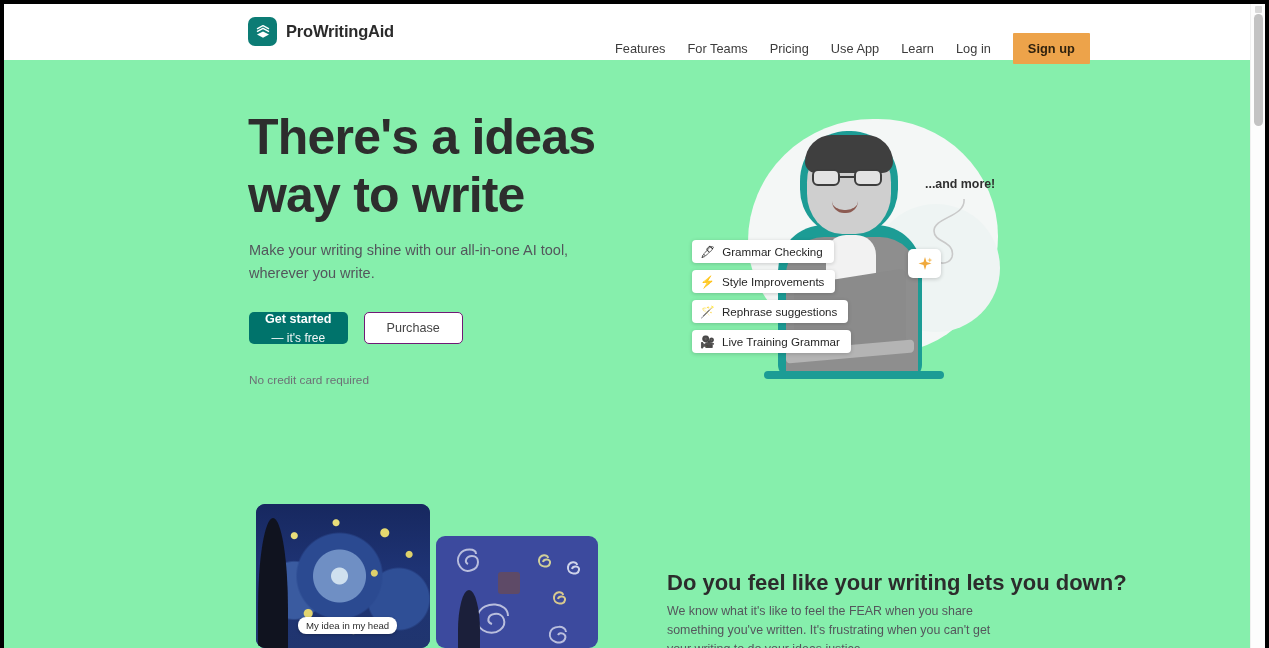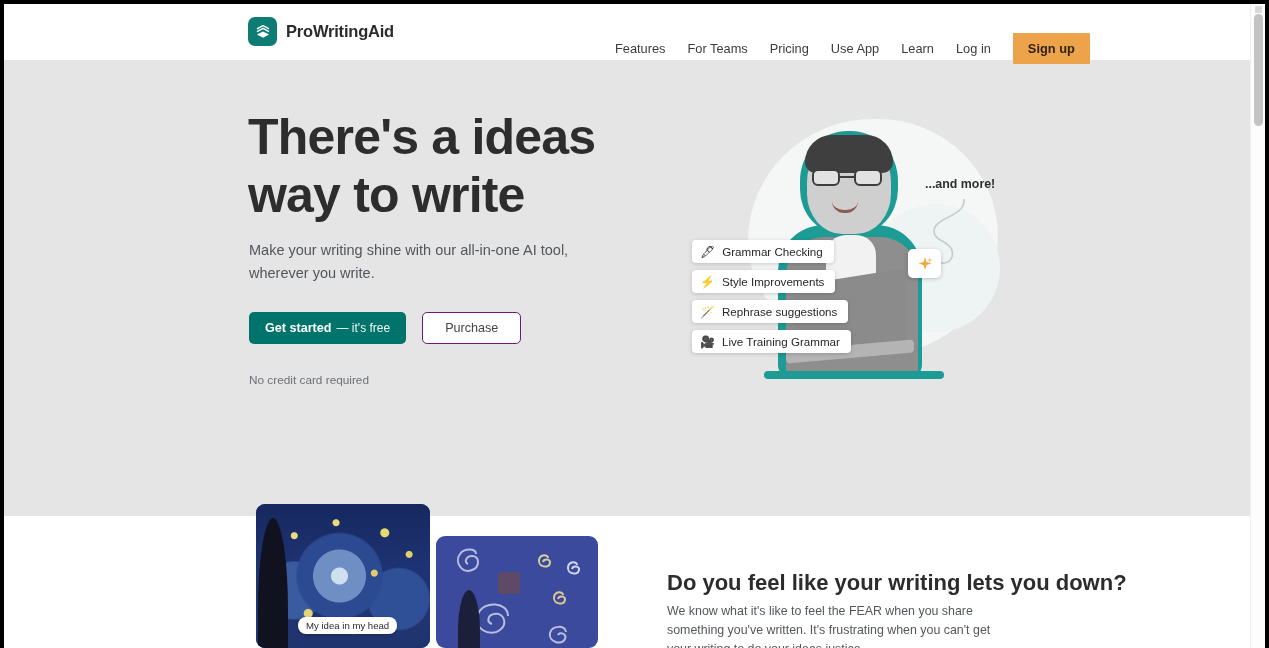--- a/index.html
+++ b/index.html
@@ -49,22 +49,22 @@
     height: 7px;
     background: #d9d9d9;
     border-radius: 1px;
   }
 
   
   #page {
     position: absolute;
     left: 0; top: 0;
     width: 1246px;
-    height: 512px;
-    background: #e5e5e5;
+    height: 644px;
+    background: #86efac;
   }
 
   
   #header {
     position: absolute;
     left: 0; top: 0;
     width: 1246px;
     height: 56px;
     background: #ffffff;
   }
@@ -161,20 +161,21 @@
     height: 32px;
     padding: 0 16px;
     color: #ffffff;
     font-size: 12.6px;
     cursor: pointer;
     font-family: "Liberation Sans", sans-serif;
     display: flex;
     align-items: center;
     gap: 5px;
     white-space: nowrap;
+    flex-direction: column;
   }
   #get-started-main { font-weight: bold; }
   #get-started-sub { font-weight: normal; opacity: .95; font-size: 12px; }
   #purchase-btn {
     background: #ffffff;
     border: 1px solid #701a75;
     border-radius: 5px;
     height: 32px;
     padding: 0 22px;
     color: #454545;

